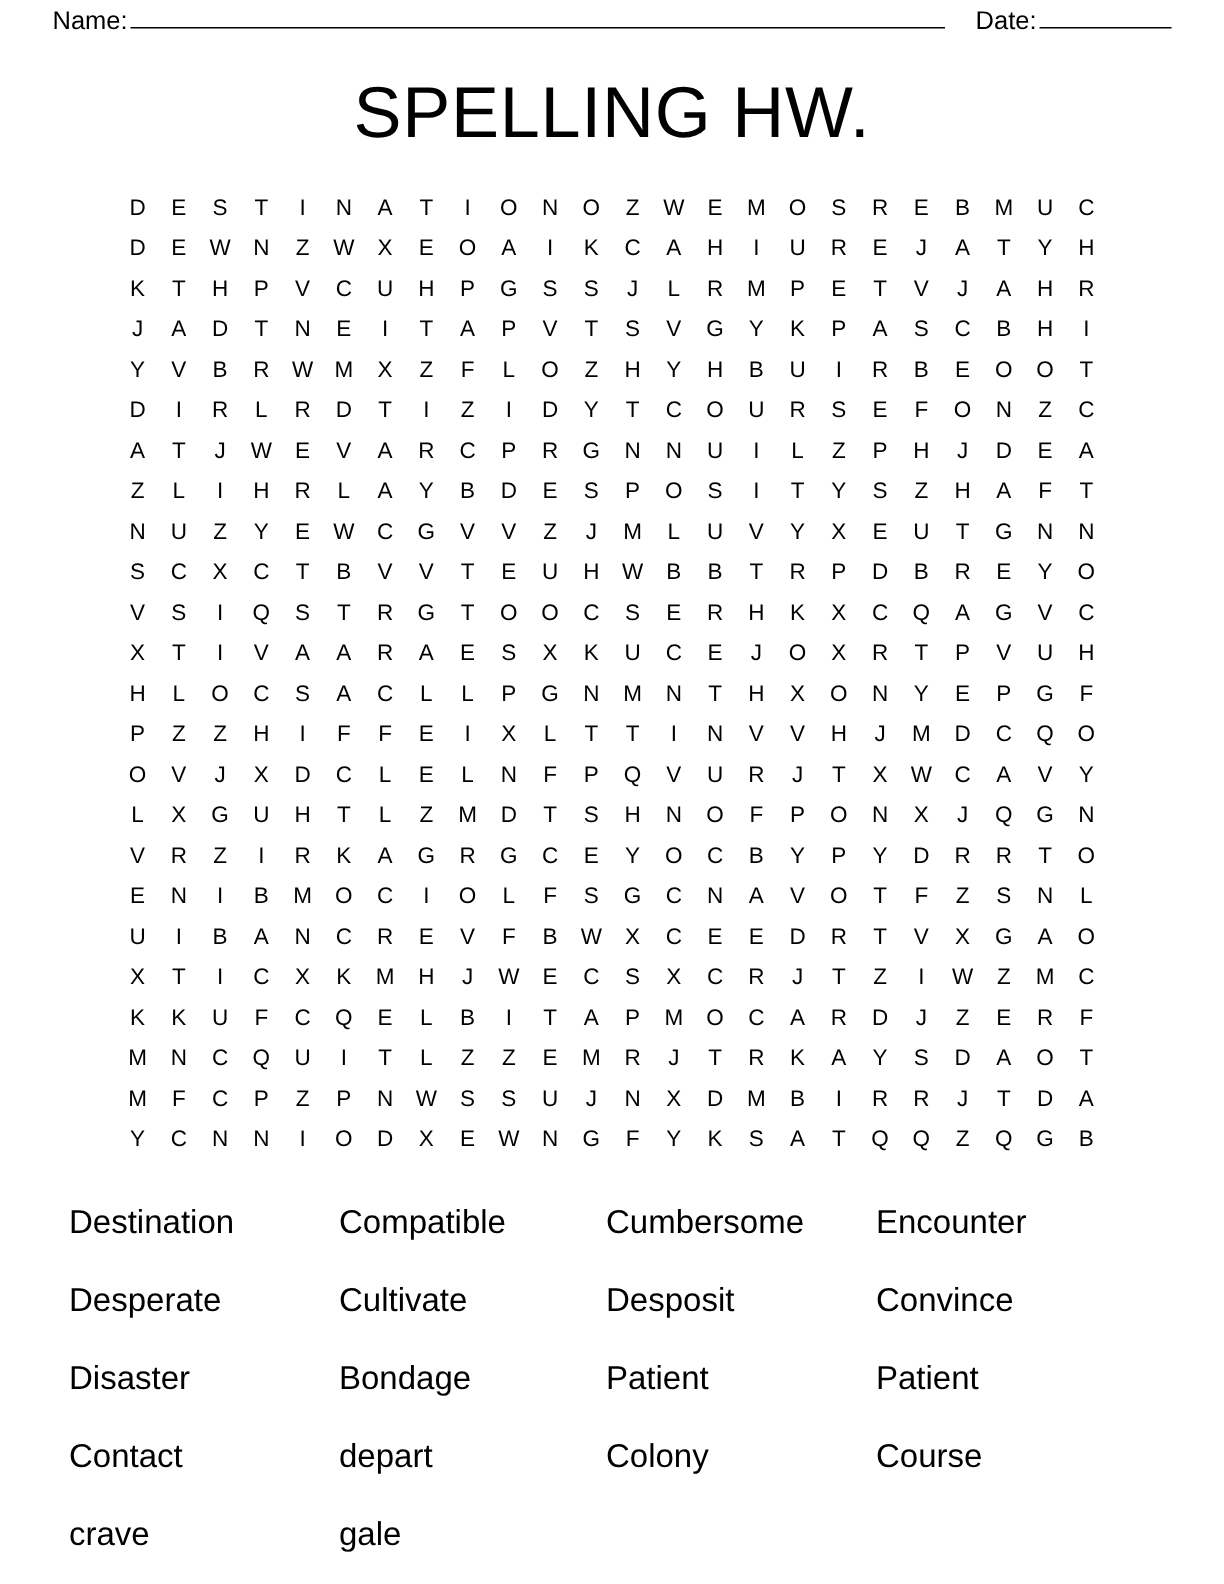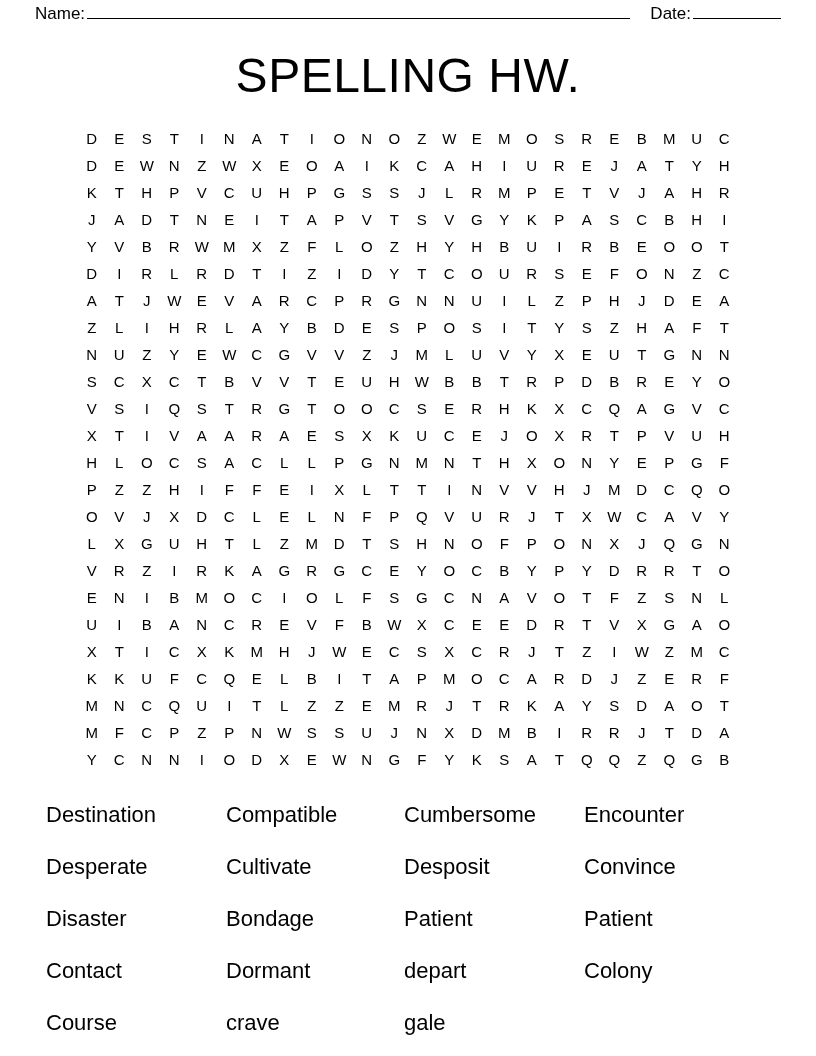--- a/index.html
+++ b/index.html
@@ -745,21 +745,20 @@
       <div class="word">Encounter</div>
       <div class="word">Desperate</div>
       <div class="word">Cultivate</div>
       <div class="word">Desposit</div>
       <div class="word">Convince</div>
       <div class="word">Disaster</div>
       <div class="word">Bondage</div>
       <div class="word">Patient</div>
       <div class="word">Patient</div>
       <div class="word">Contact</div>
-      <div class="word">Dormant</div>
       <div class="word">depart</div>
       <div class="word">Colony</div>
       <div class="word">Course</div>
       <div class="word">crave</div>
       <div class="word">gale</div>
     </div>
 
 </div>
 
 </body></html>

